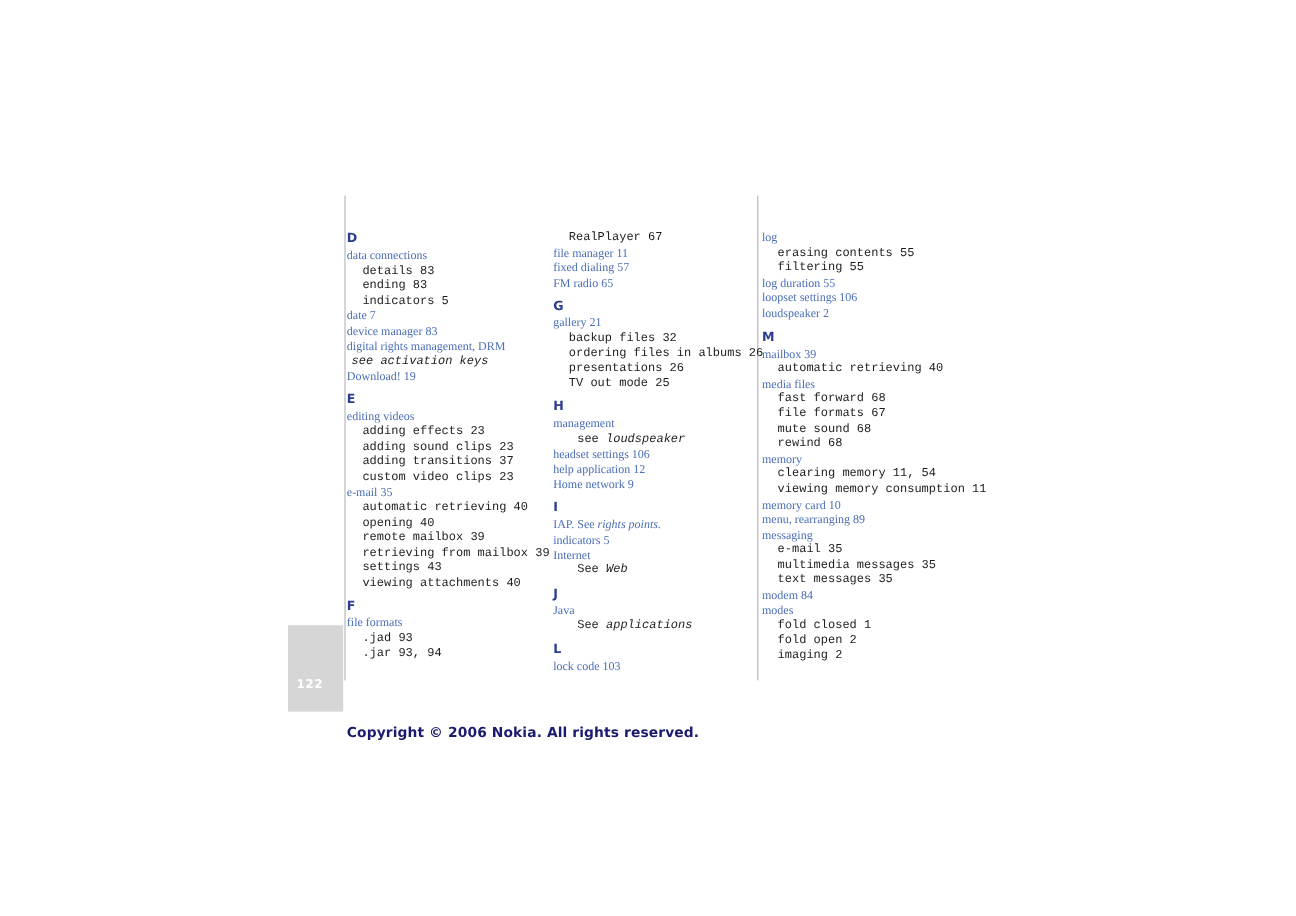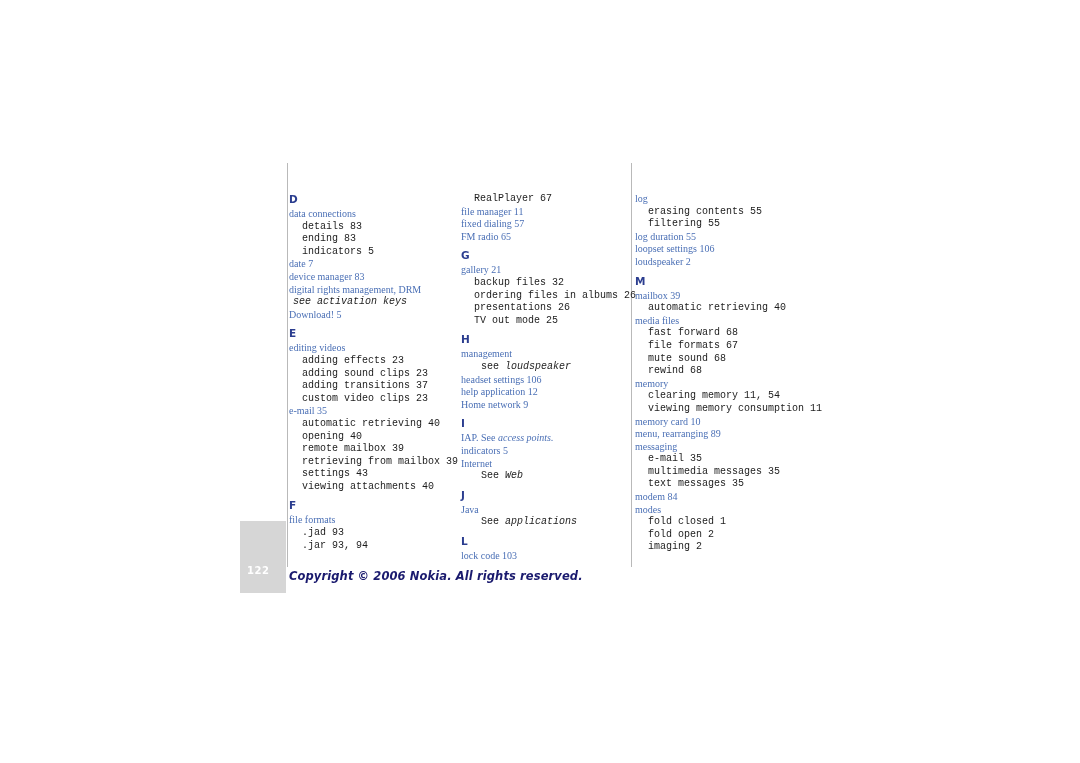--- a/index.html
+++ b/index.html
@@ -53,27 +53,26 @@
     top: 565px;
     font-size: 10px;
     font-weight: bold;
     color: #ffffff;
     letter-spacing: 0.5px;
     font-family: "DejaVu Sans", sans-serif;
   }
   .copyright {
     position: absolute;
     left: 289px;
-    top: 569px;
+    top: 603px;
     font-size: 11.5px;
     font-weight: bold;
     color: #1a1a6e;
     font-family: "DejaVu Sans", sans-serif;
     letter-spacing: 0.1px;
-    font-style: italic;
   }
   .column {
     position: absolute;
     top: 193px;
     width: 175px;
   }
   #col1 { left: 289px; }
   #col2 { left: 461px; }
   #col3 { left: 635px; }
 
@@ -130,21 +129,21 @@
   <div class="column" id="col1">
       <div class="letter first">D</div>
       <div class="entry">data connections</div>
       <div class="sub">details 83</div>
       <div class="sub">ending 83</div>
       <div class="sub">indicators 5</div>
       <div class="entry">date 7</div>
       <div class="entry">device manager 83</div>
       <div class="entry">digital rights management, DRM</div>
       <div class="sub ital-see">see activation keys</div>
-      <div class="entry">Download! 5</div>
+      <div class="entry">Download! 19</div>
       <div class="letter">E</div>
       <div class="entry">editing videos</div>
       <div class="sub">adding effects 23</div>
       <div class="sub">adding sound clips 23</div>
       <div class="sub">adding transitions 37</div>
       <div class="sub">custom video clips 23</div>
       <div class="entry">e-mail 35</div>
       <div class="sub">automatic retrieving 40</div>
       <div class="sub">opening 40</div>
       <div class="sub">remote mailbox 39</div>
@@ -167,21 +166,21 @@
       <div class="sub">ordering files in albums 26</div>
       <div class="sub">presentations 26</div>
       <div class="sub">TV out mode 25</div>
       <div class="letter">H</div>
       <div class="entry">management</div>
       <div class="sub see-ref"><span>see </span><span class="ital">loudspeaker</span></div>
       <div class="entry">headset settings 106</div>
       <div class="entry">help application 12</div>
       <div class="entry">Home network 9</div>
       <div class="letter">I</div>
-      <div class="entry"><span>IAP. See </span><span class="ital">access points.</span></div>
+      <div class="entry"><span>IAP. See </span><span class="ital">rights points.</span></div>
       <div class="entry">indicators 5</div>
       <div class="entry">Internet</div>
       <div class="sub see-ref"><span>See </span><span class="ital">Web</span></div>
       <div class="letter">J</div>
       <div class="entry">Java</div>
       <div class="sub see-ref"><span>See </span><span class="ital">applications</span></div>
       <div class="letter">L</div>
       <div class="entry">lock code 103</div>
     </div>
   <div class="column" id="col3">

